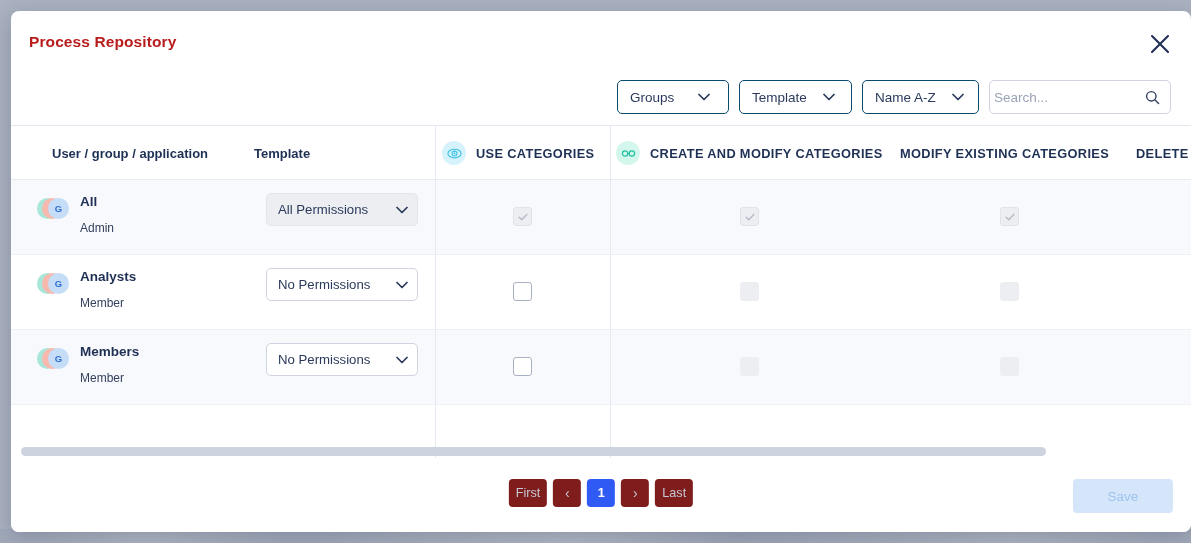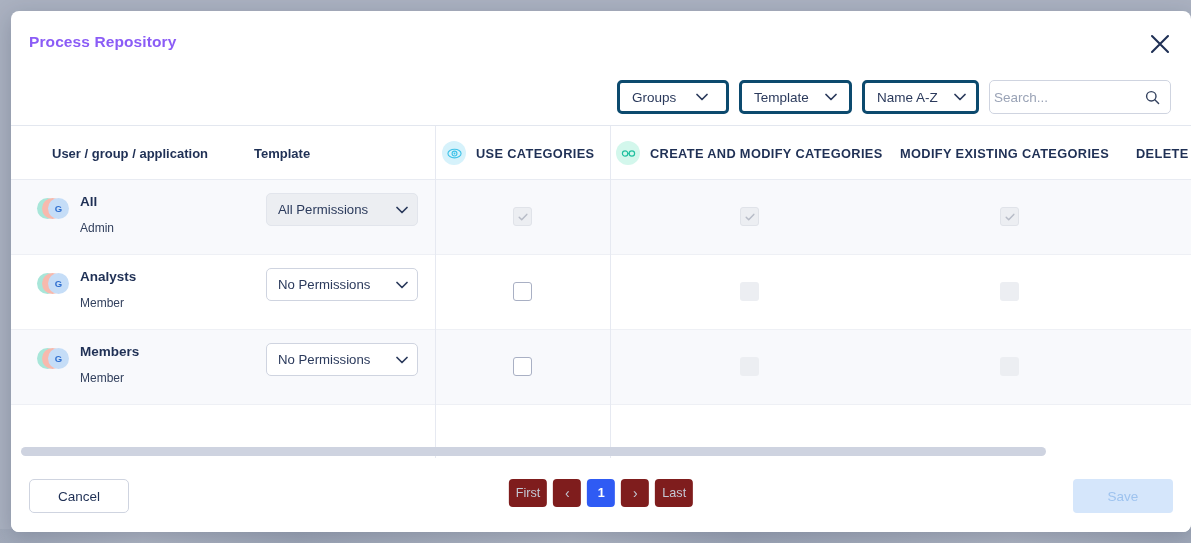--- a/index.html
+++ b/index.html
@@ -43,21 +43,21 @@
   .modal-header {
     position: relative;
     height: 74px;
   }
   .modal-title {
     position: absolute;
     left: 18px;
     top: 22px;
     font-size: 15.5px;
     font-weight: bold;
-    color: #8b5cf6;
+    color: #b91c1c;
     letter-spacing: .1px;
   }
   .close-btn {
     position: absolute;
     right: 14px;
     top: 16px;
     width: 34px; height: 34px;
     display: flex; align-items: center; justify-content: center;
     cursor: pointer;
     background: none; border: none;
@@ -69,21 +69,21 @@
     position: absolute;
     right: 20px;
     top: 69px;
     display: flex;
     gap: 10px;
     align-items: center;
   }
   .select-box {
     position: relative;
     height: 34px;
-    border: 3px solid #0c4a6e;
+    border: 1px solid #0c4a6e;
     border-radius: 5px;
     background: #fff;
     display: flex;
     align-items: center;
     padding: 0 18px 0 12px;
     font-size: 13.5px;
     color: #2b3a5c;
     cursor: pointer;
     white-space: nowrap;
   }
@@ -520,21 +520,20 @@
       <div class="vsep vsep-1"></div>
       <div class="vsep vsep-2"></div>
     </div>
   </div>
 
   <div class="hscroll">
     <div class="hscroll-thumb"></div>
   </div>
 
   <div class="modal-footer">
-    <button class="btn-cancel">Cancel</button>
 
     <div class="pagination">
       <div class="pg">First</div>
       <div class="pg pg-arrow">‹</div>
       <div class="pg pg-active">1</div>
       <div class="pg pg-arrow">›</div>
       <div class="pg">Last</div>
     </div>
 
     <button class="btn-save">Save</button>

